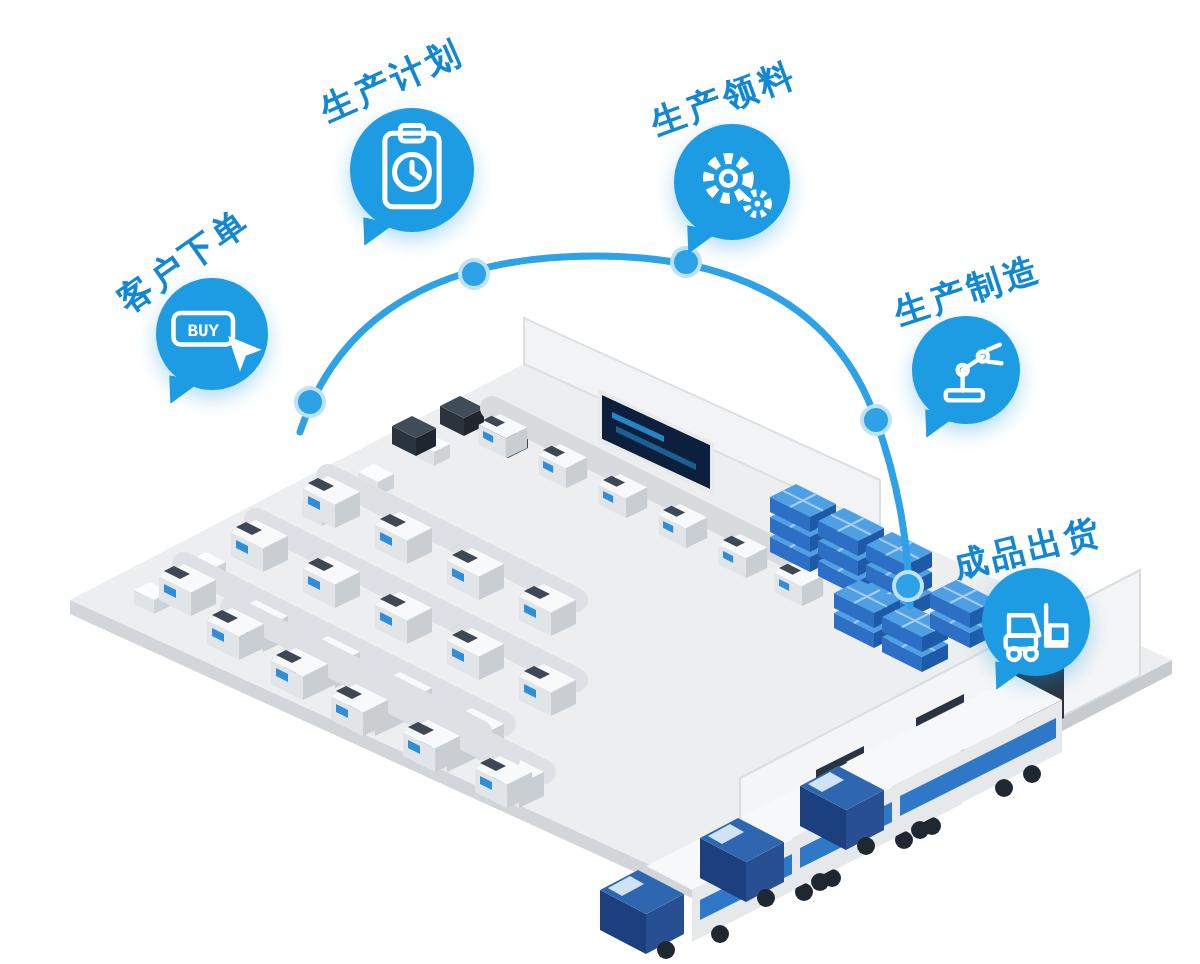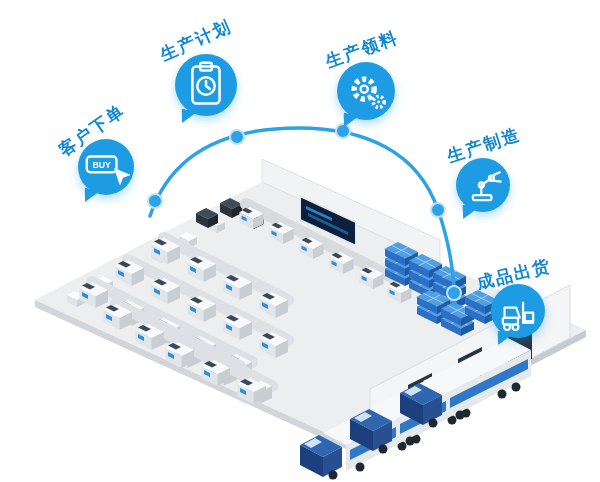--- a/index.html
+++ b/index.html
@@ -189,21 +189,21 @@
     <path d="M150,216 C172,150 230,128 298,128 C366,128 418,152 438,210 C450,244 454,272 455,303" fill="none" style="stroke:var(--arc,#2da2e6)" stroke-width="3.5" stroke-linecap="round"></path>
     <circle cx="155" cy="201" r="7" style="fill:var(--arc,#2da2e6)" stroke="#bfe2f7" stroke-width="2"></circle>
     <circle cx="237" cy="137" r="7" style="fill:var(--arc,#2da2e6)" stroke="#bfe2f7" stroke-width="2"></circle>
     <circle cx="343" cy="131" r="7" style="fill:var(--arc,#2da2e6)" stroke="#bfe2f7" stroke-width="2"></circle>
     <circle cx="438" cy="210" r="7" style="fill:var(--arc,#2da2e6)" stroke="#bfe2f7" stroke-width="2"></circle>
     <circle cx="454" cy="293" r="7" style="fill:var(--arc,#2da2e6)" stroke="#bfe2f7" stroke-width="2"></circle>
   </svg>
 
   <div class="step" style="left:78px;top:139px;">
     <div class="step-label" style="left:-34px;top:-20px;transform:rotate(-35deg);">客户下单</div>
-    <div class="bubble" style="width:56px;height:56px;">
+    <div class="bubble" style="width:56px;height:56px;font-family:Liberation Mono, monospace;">
       <svg viewBox="0 0 64 64">
         <rect class="icon-stroke" x="10" y="20" width="34" height="18" rx="4"></rect>
         <text x="27" y="33" font-size="10" font-weight="bold" fill="#ffffff" text-anchor="middle">BUY</text>
         <path d="M42,34 L48,52 L51,44 L59,41 Z" fill="#ffffff" stroke="#ffffff" stroke-width="1"></path>
       </svg>
     </div>
   </div>
 
   <div class="step" style="left:175px;top:54px;">
     <div class="step-label" style="left:-27px;top:-25px;transform:rotate(-24deg);">生产计划</div>

